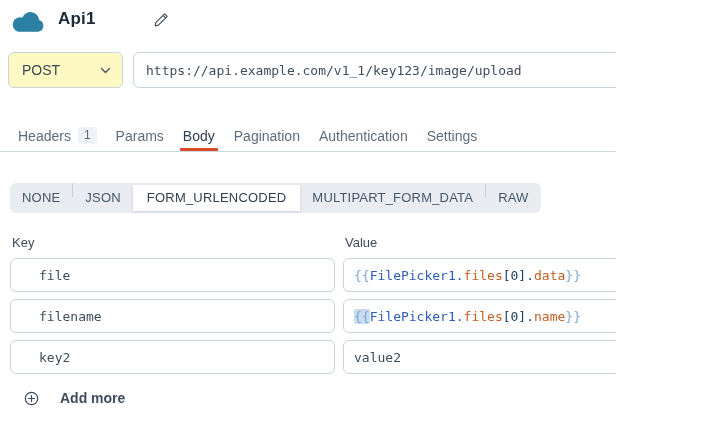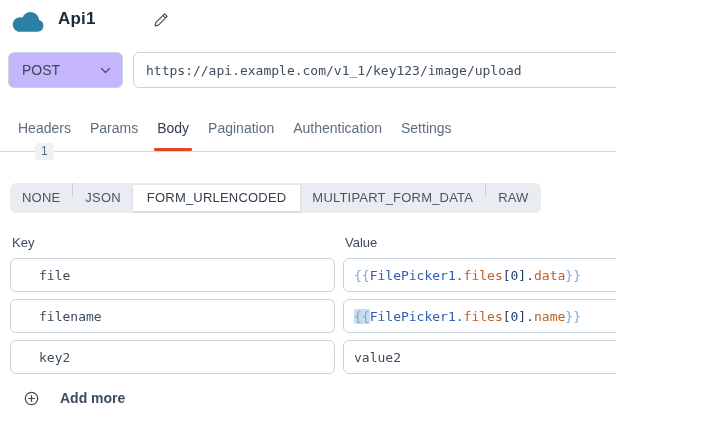--- a/index.html
+++ b/index.html
@@ -7,36 +7,36 @@
     position:relative;width:616px;height:434px;background:#ffffff;overflow:hidden;
     font-family:"Liberation Sans",sans-serif;
   }
   
   .logo{position:absolute;left:10px;top:8px;width:37px;height:25px;}
   .title{position:absolute;left:58px;top:9px;font-size:17px;font-weight:700;color:#1c2b39;letter-spacing:.2px;}
   .edit-btn{position:absolute;left:152px;top:12px;width:18px;height:18px;cursor:pointer;background:none;border:none;padding:0;}
   
   .method-select{
     position:absolute;left:8px;top:52px;width:115px;height:36px;box-sizing:border-box;
-    border:1px solid #c9d3de;border-radius:6px;background:#c4b5fd;display:flex;align-items:center;
+    border:1px solid #c9d3de;border-radius:6px;background:#fef9c3;display:flex;align-items:center;
     justify-content:space-between;padding:0 11px 0 13px;color:#3a4756;font-size:14px;cursor:pointer;
   }
   .url-input{
     position:absolute;left:133px;top:52px;width:600px;height:36px;box-sizing:border-box;
     border:1px solid #c9d3de;border-radius:6px;font-family:"DejaVu Sans Mono",monospace;
     font-size:13px;color:#3f4d5c;padding:0 12px;outline:none;background:#fff;
   }
   
   .tabs{
     position:absolute;left:0;top:120px;width:717px;height:31px;box-sizing:content-box;
     display:flex;align-items:center;gap:19px;padding-left:18px;border-bottom:1px solid #cfd8e1;
   }
   .tab{
     position:relative;height:100%;display:flex;align-items:center;gap:7px;
-    color:#5e6d7e;font-size:14px;cursor:pointer;white-space:nowrap;flex-direction:column;
+    color:#5e6d7e;font-size:14px;cursor:pointer;white-space:nowrap;
   }
   .tab.active{color:#2e3d4e;}
   .tab.active::after{
     content:"";position:absolute;left:-3px;right:-3px;bottom:0;height:3px;
     background:#dc4b29;border-radius:1px;
   }
   .badge{
     background:#eef1f5;color:#5a6a7a;font-size:12px;line-height:17px;
     border-radius:4px;padding:0 6px;
   }

